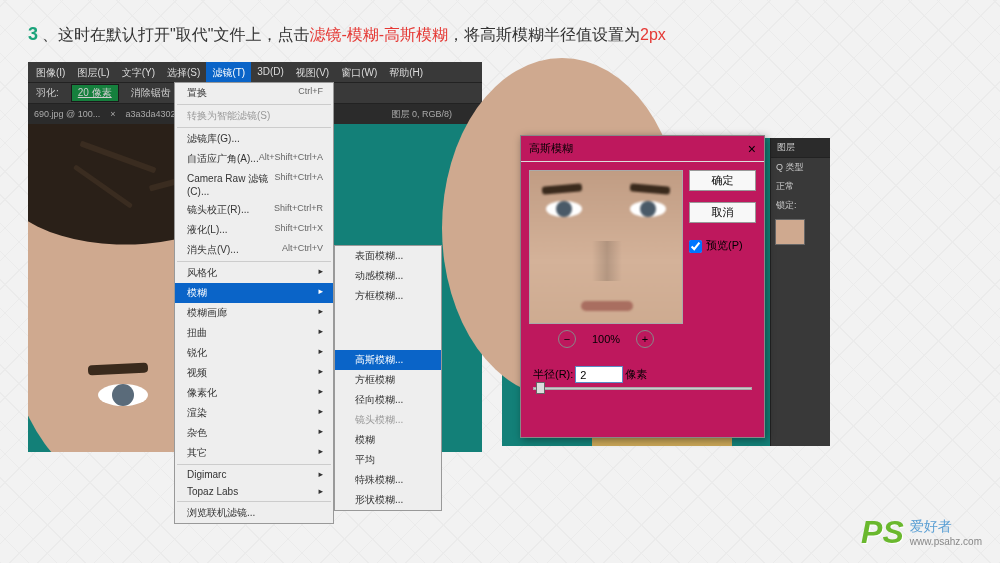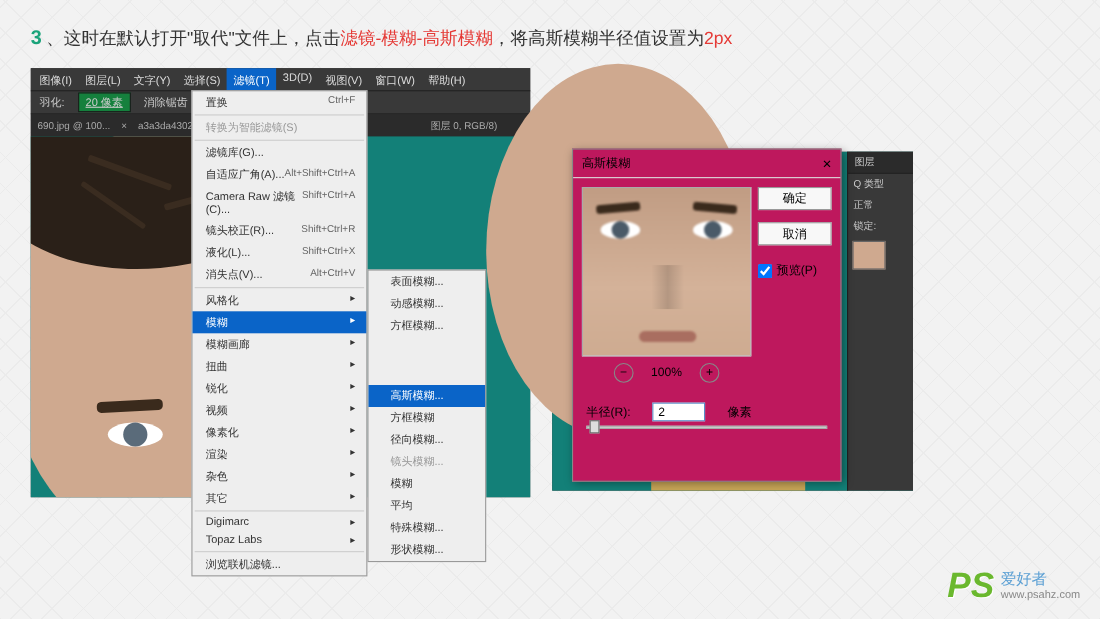--- a/index.html
+++ b/index.html
@@ -241,21 +241,21 @@
       align-items: center;
       justify-content: center;
       gap: 16px;
       font-size: 11px;
       margin-top: 6px;
     }
     .zoom-ctrl .zbtn { width: 18px; height: 18px; border: 1px solid #888; border-radius: 50%; display: flex; align-items: center; justify-content: center; cursor: pointer; font-size: 11px; }
     .radius-row {
       display: flex;
       align-items: center;
-      gap: 20px;
+      gap: 2px;
       font-size: 11px;
       padding: 10px 12px 4px;
     }
     .radius-row input {
       width: 48px;
       height: 17px;
       border: 1px solid #5a8dc8;
       font-size: 11px;
       padding: 0 4px;
       text-align: left;

